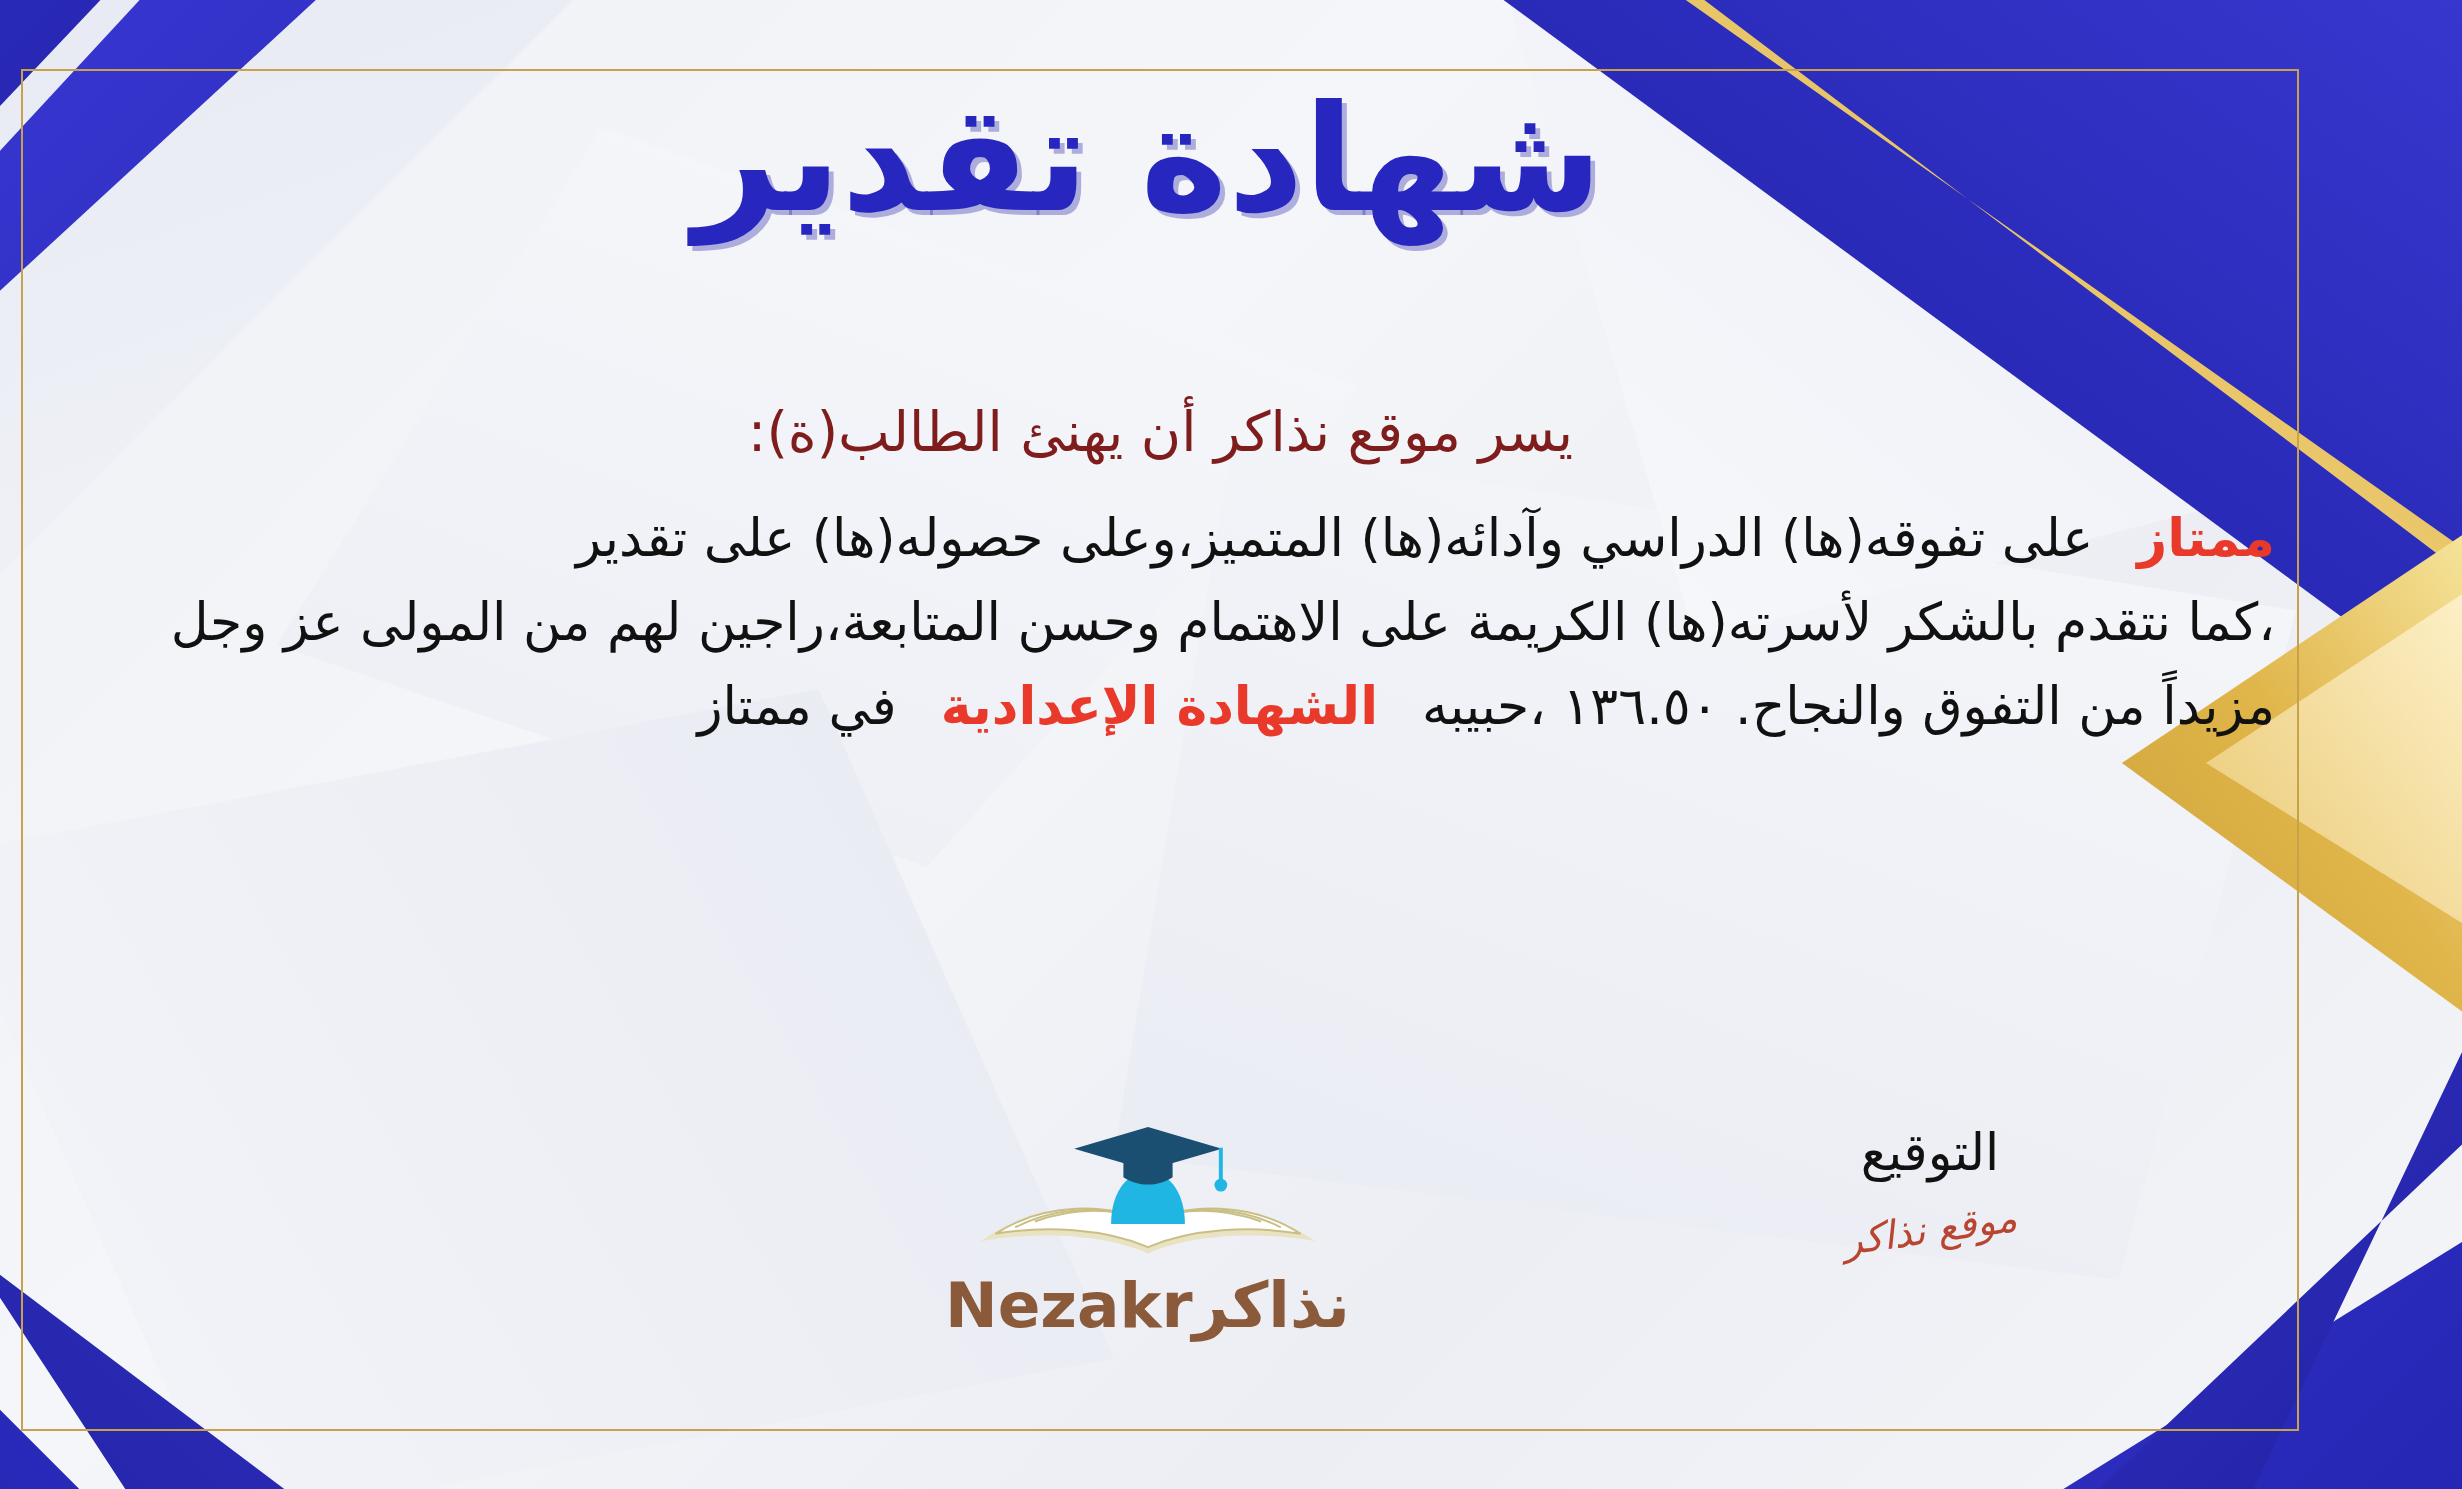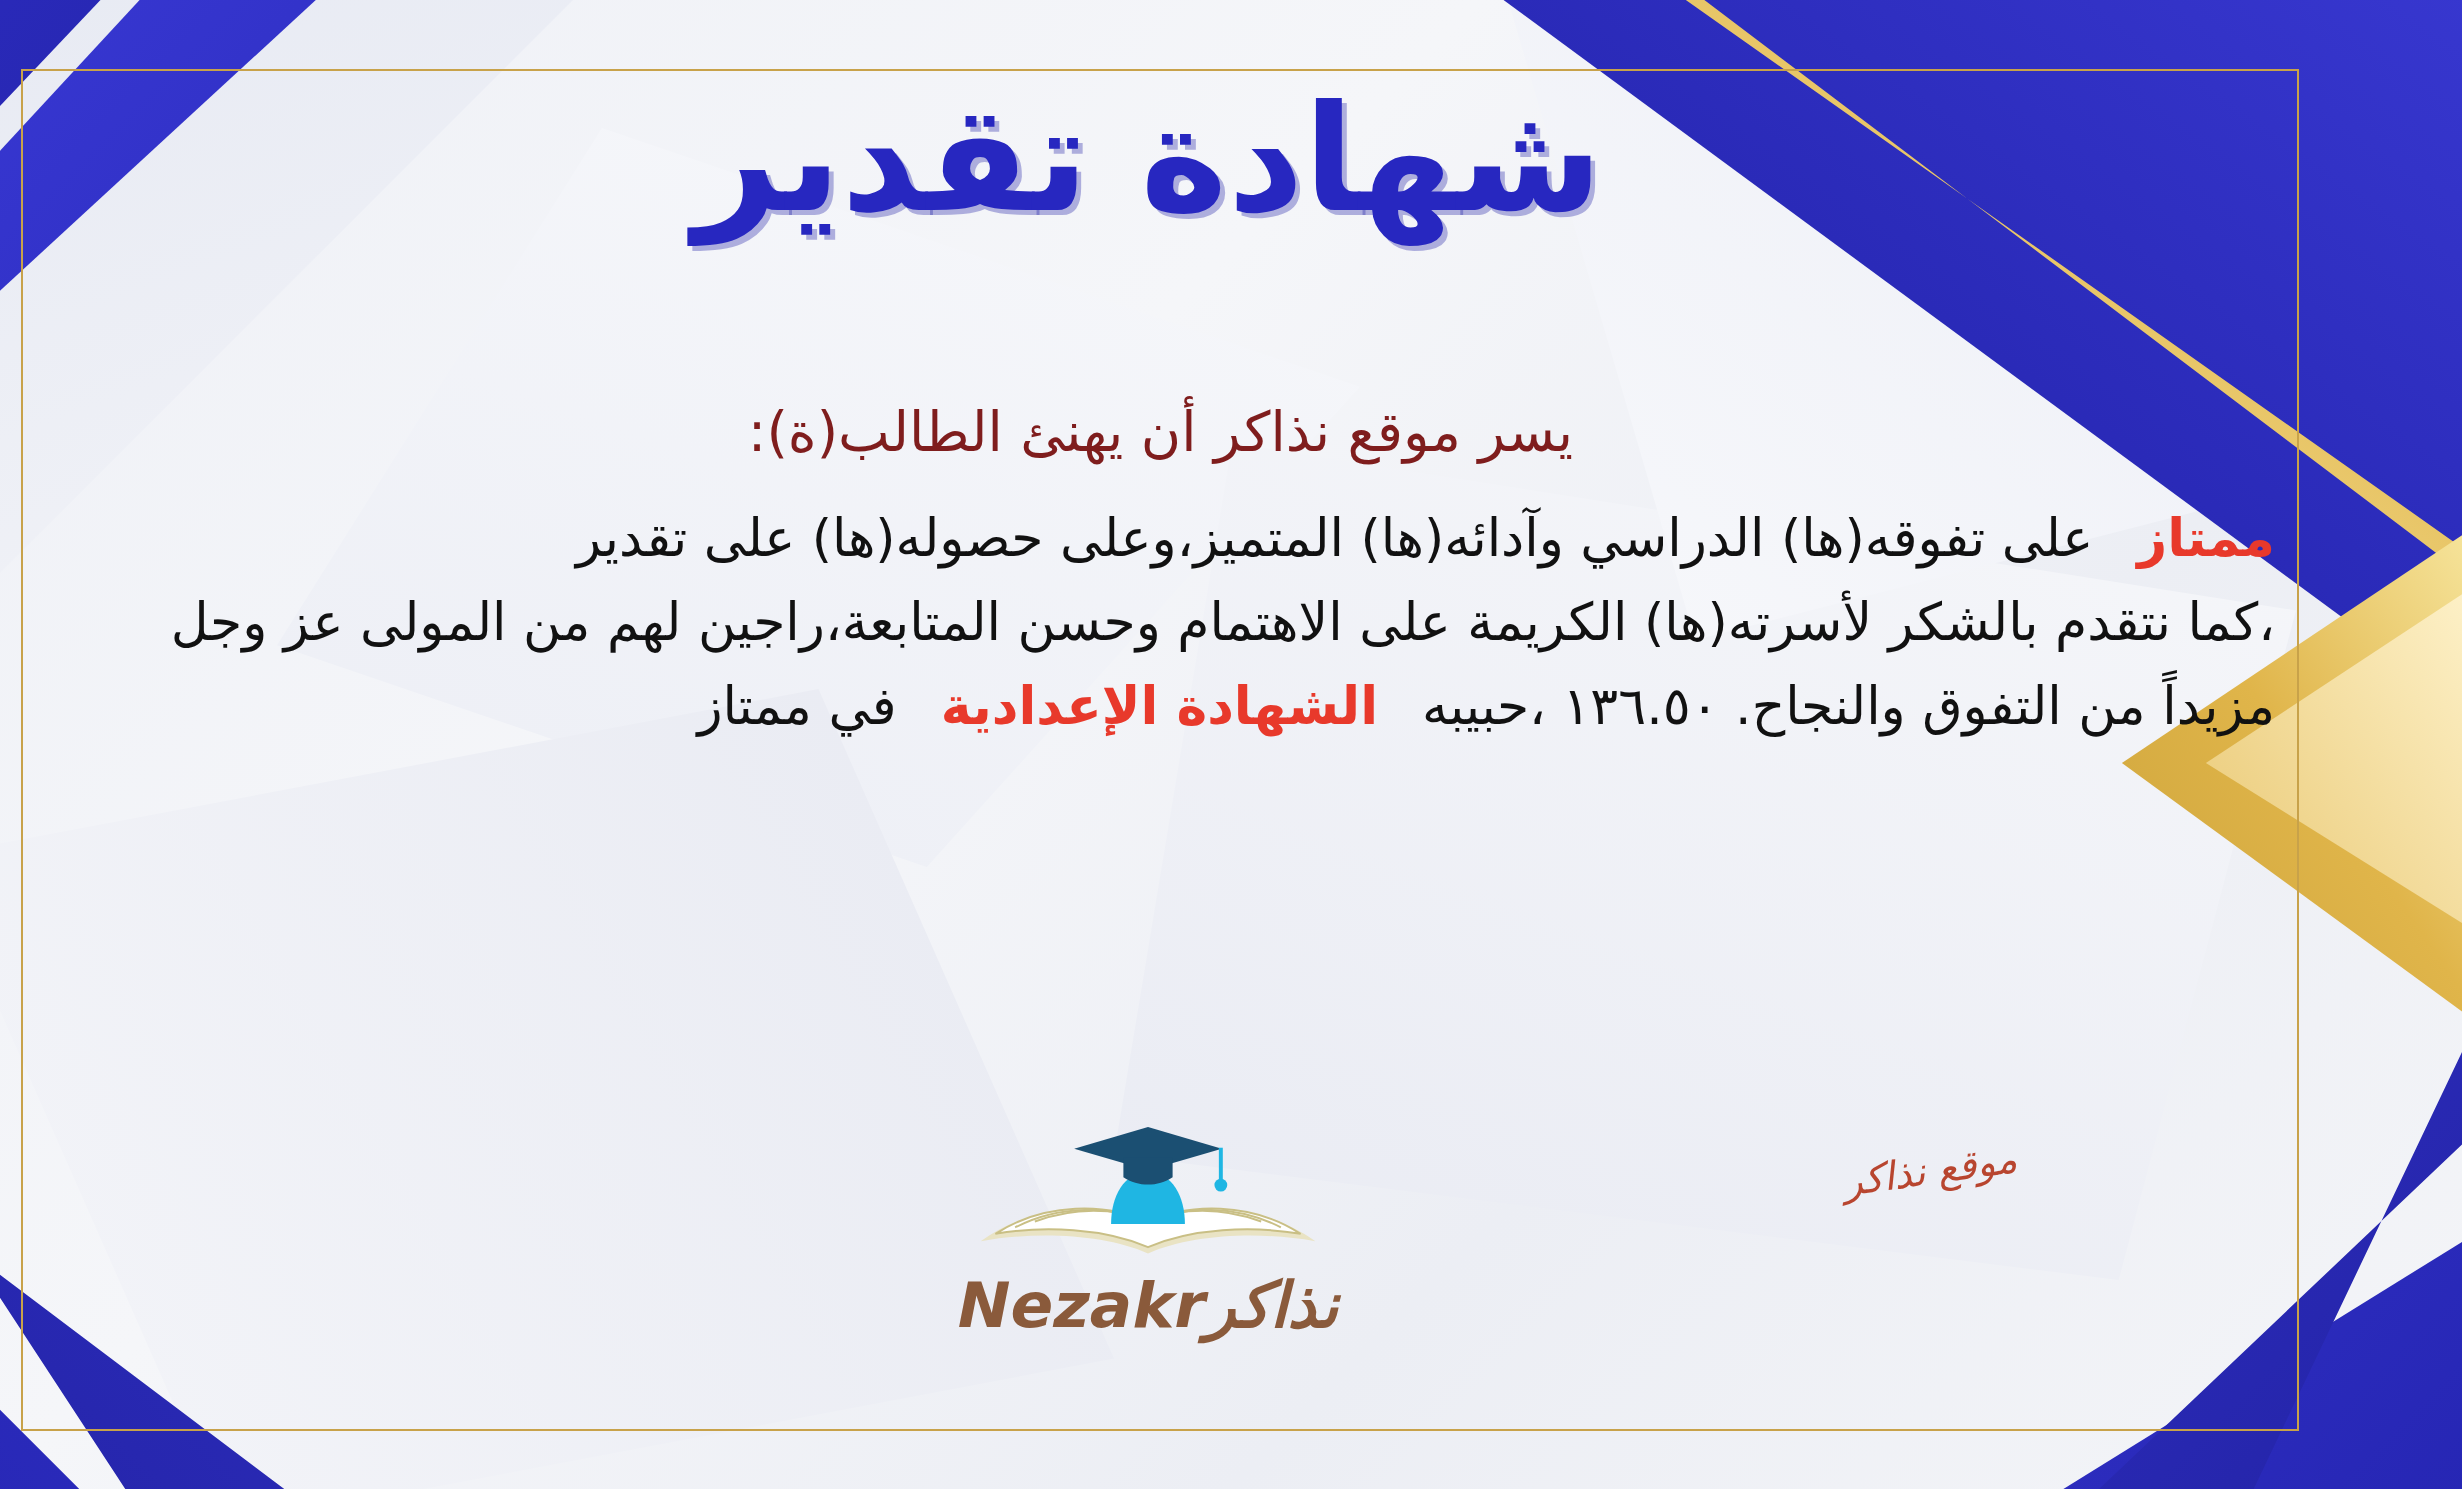--- a/index.html
+++ b/index.html
@@ -247,21 +247,20 @@
     height: 148px;
     margin: 0 auto;
   }
   .logo-text {
     margin-top: 3px;
     font-size: 63px;
     font-weight: 700;
     color: #8a5a3b;
     letter-spacing: 0px;
     font-family: "DejaVu Sans", "Liberation Sans", sans-serif;
-    font-style: italic;
   }
   .logo-text .en {
     color: #8a5a3b;
   }
   .logo-text .ar {
     color: #8a5a3b;
   }
 </style>
 </head>
 <body>
@@ -315,20 +314,21 @@
         <span class="hl">ممتاز</span><span class="gap"></span><span>على تفوقه(ها) الدراسي وآدائه(ها) المتميز،وعلى حصوله(ها) على تقدير</span>
         <br>
         <span>،كما نتقدم بالشكر لأسرته(ها) الكريمة على الاهتمام وحسن المتابعة،راجين لهم من المولى عز وجل مزيداً من التفوق والنجاح.</span>
         <span>١٣٦.٥٠</span>
         <span>،حبيبه</span><span class="gap"></span><span class="hl">الشهادة الإعدادية</span><span class="gap"></span><span>في ممتاز</span>
       </div>
 
     </div>
 
     <div class="signature-block">
+      <div class="signature-label">التوقيع</div>
       <div class="signature-script">موقع نذاكر</div>
     </div>
 
     <div class="logo">
       <div class="logo-mark">
         <svg viewBox="0 0 760 300" width="374" height="148" aria-hidden="true">
 
           <path d="M40 250 C 150 170, 300 170, 380 215 C 460 170, 610 170, 720 250 C 610 230, 470 235, 380 275 C 290 235, 150 230, 40 250 Z" fill="#e9e3c4"></path>
           <path d="M70 235 C 170 170, 300 172, 380 212 C 460 172, 590 170, 690 235 C 590 218, 470 224, 380 262 C 290 224, 170 218, 70 235 Z" fill="#ffffff" stroke="#c9bf85" stroke-width="4"></path>
           <path d="M110 222 C 200 175, 305 178, 380 210 C 455 178, 560 175, 650 222" fill="none" stroke="#c9bf85" stroke-width="4"></path>

